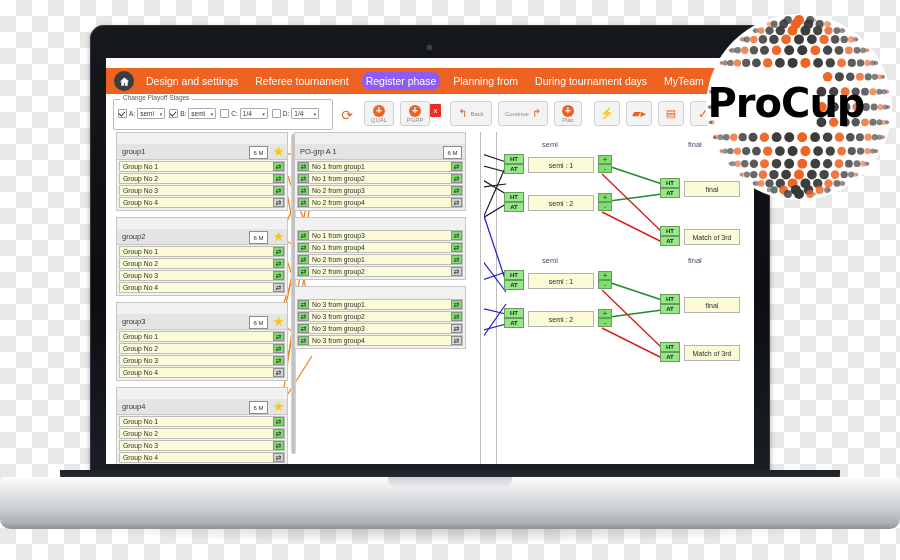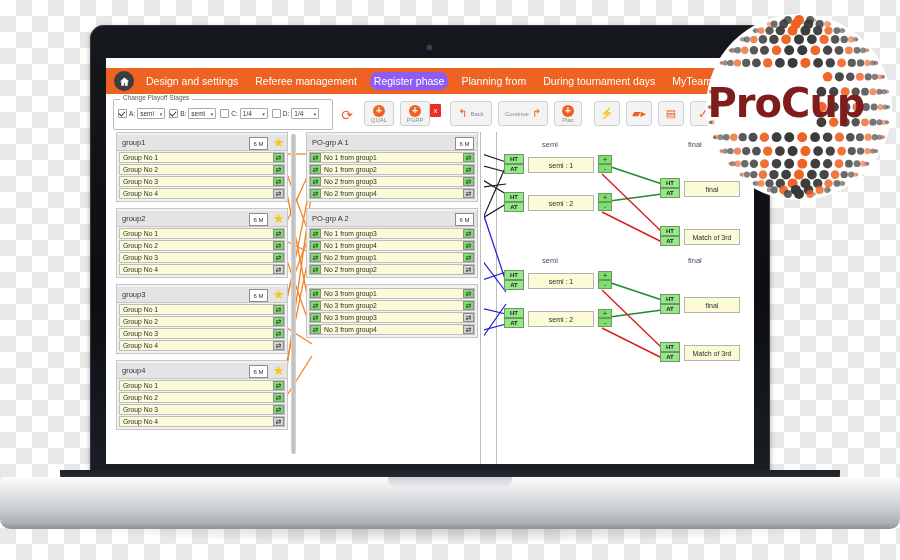--- a/index.html
+++ b/index.html
@@ -103,27 +103,27 @@
     color:#fff;font-size:8px;display:flex;align-items:center;justify-content:center;border-radius:1px;}
   .tb-lab{font-size:6px;color:#8b8b8b;}
   .ico-orange{color:#ef6322;font-size:11px;line-height:1;}
   .ico-check{color:#ef6322;font-size:12px;line-height:1;}
   .ico-q{color:#ef6322;font-size:11px;line-height:1;font-weight:bold;}
 
   
   .workspace{position:absolute;left:0;top:74px;width:648px;height:332px;background:#fff;}
   .panel-col{position:absolute;top:0;}
   .col-groups{left:10px;width:172px;}
-  .col-po{left:200px;width:172px;text-align:right;}
+  .col-po{left:188px;width:172px;text-align:right;}
   .splitter{position:absolute;left:185px;top:2px;width:5px;height:320px;
     background:linear-gradient(90deg,#d6d6d6,#bdbdbd 50%,#d6d6d6);border-radius:2px;}
   .vdivider{position:absolute;top:0;width:1px;height:332px;background:#bcbcbc;}
 
   .grp{position:relative;width:172px;margin-bottom:6px;background:#f1f1f1;
-       border:1px solid #c6c6c6;box-sizing:border-box;padding:2px 0 2px 0;}
+       border:1px solid #c6c6c6;box-sizing:border-box;padding:11px 0 2px 0;}
   .grp-head{height:15px;display:flex;align-items:center;background:#e4e4e4;
        border-bottom:1px solid #c6c6c6;padding-left:5px;position:relative;}
   .grp-title{font-size:7.5px;color:#333;}
   .badge{position:absolute;right:19px;top:2px;height:11px;min-width:17px;border:1px solid #8c8c8c;
        background:#fff;font-size:6px;color:#333;display:flex;align-items:center;justify-content:center;}
   .star{position:absolute;right:2px;top:1px;width:13px;height:13px;color:#f5c518;font-size:13px;
        line-height:13px;text-align:center;}
   .row{height:11px;margin:1px 2px 0 2px;background:#fbfbd8;border:1px solid #bdbdbd;
        display:flex;align-items:center;position:relative;box-sizing:border-box;}
   .row-txt{font-size:6.8px;color:#2b2b2b;padding-left:3px;white-space:nowrap;}
@@ -144,21 +144,21 @@
   .matchbox{position:absolute;height:16px;background:#fbfbd8;border:1px solid #b3b3b3;
        display:flex;align-items:center;justify-content:center;font-size:7px;color:#2b2b2b;box-sizing:border-box;}
   .pmbox{position:absolute;width:14px;}
   .pmbox div{height:9px;border:1px solid #6b9a5f;background:#7ede6e;font-size:7px;color:#222;
        display:flex;align-items:center;justify-content:center;box-sizing:border-box;line-height:1;}
 
   
   .logo{position:absolute;left:706px;top:14px;width:186px;height:186px;border-radius:50%;
         background:#ffffff;overflow:hidden;}
   .logo-text{position:absolute;left:0;top:66px;width:160px;text-align:center;
-        font-family:"DejaVu Sans",sans-serif;font-weight:bold;font-size:40px;color:#7f1d1d;
+        font-family:"DejaVu Sans",sans-serif;font-weight:bold;font-size:40px;color:#000000;
         letter-spacing:-1px;}
 </style>
 </head>
 <body>
 
 <div id="laptop">
   <div class="shadow"></div>
   <div class="lid"></div>
   <div class="lid-inner"></div>
   <div class="webcam"></div>
@@ -169,21 +169,21 @@
   <div class="screen">
 
     <div class="navbar">
       <div class="home-btn">
         <svg viewBox="0 0 24 24">
           <path d="M12 3 2 12h3v9h6v-6h2v6h6v-9h3z"></path>
         </svg>
       </div>
       <div class="navlinks">
         <div class="navlink">Design and settings</div>
-        <div class="navlink">Referee management</div>
+        <div class="navlink">Referee tournament</div>
         <div class="navlink active">Register phase</div>
         <div class="navlink">Planning from</div>
         <div class="navlink">During tournament days</div>
         <div class="navlink">MyTeam</div>
       </div>
     </div>
 
     <div class="toolbar">
       <div class="fieldset">
         <div class="fieldset-legend">Change Playoff Stages</div>
@@ -422,24 +422,20 @@
               <span class="handle r green">⇄</span>
             </div>
           <div class="row po">
               <span class="handle l green">⇄</span>
               <span class="row-txt">No 2 from group4</span>
               <span class="handle r gray">⇄</span>
             </div>
         </div>
 
         <div class="grp">
-          <div class="grp-head">
-            <span class="grp-title">PO-grp A 2</span>
-            <span class="badge" style="right:3px;">6 M</span>
-          </div>
           <div class="row po">
               <span class="handle l green">⇄</span>
               <span class="row-txt">No 1 from group3</span>
               <span class="handle r green">⇄</span>
             </div>
           <div class="row po">
               <span class="handle l green">⇄</span>
               <span class="row-txt">No 1 from group4</span>
               <span class="handle r green">⇄</span>
             </div>

